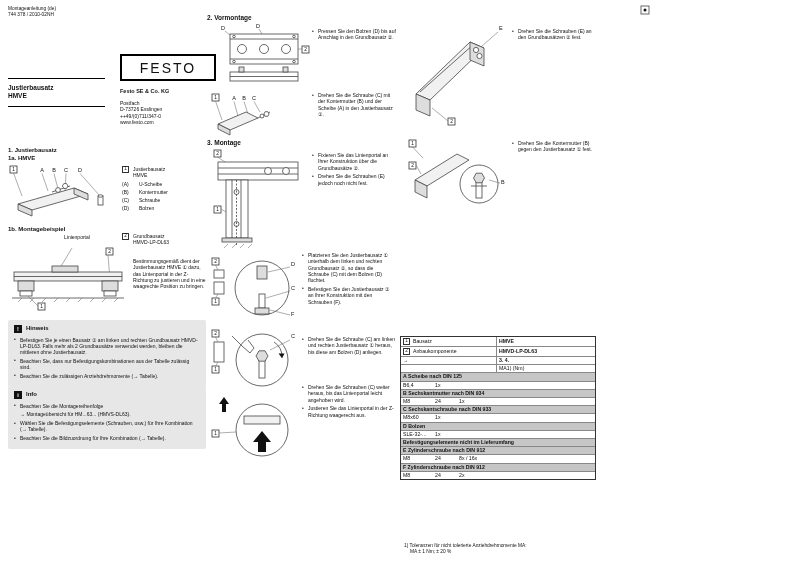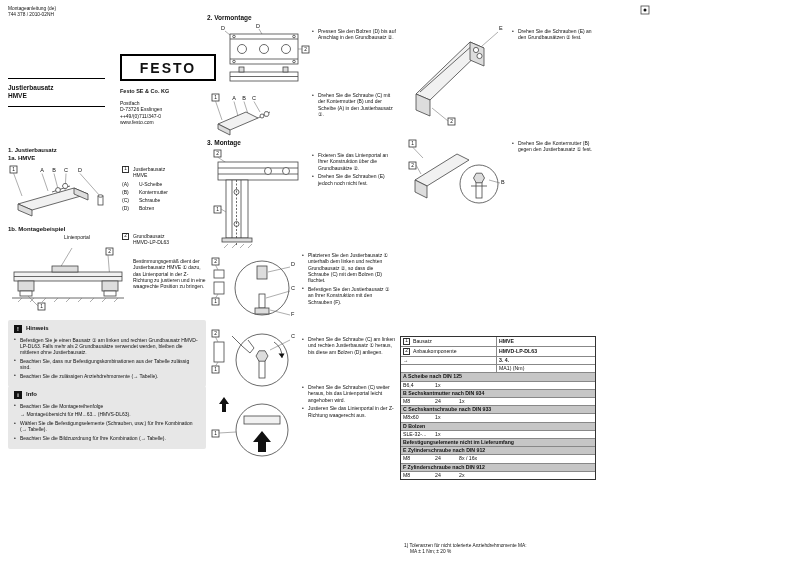--- a/index.html
+++ b/index.html
@@ -14,21 +14,21 @@
   .t6{font-size:6px;line-height:7.5px}
   .t65{font-size:6.5px;line-height:8px}
   .sq{display:inline-flex;align-items:center;justify-content:center;width:7px;height:7px;border:1px solid #333;font-size:4.6px;line-height:1;background:#fff;flex:none}
   .bul{position:relative;padding-left:6px;margin-bottom:2.5px}
   .bul::before{content:"•";position:absolute;left:0;top:-0.5px}
   .sub{padding-left:6px;margin-bottom:2.5px}
   .notebox{background:#e7e7e7;border-radius:2px;padding:5px 6px;width:198px}
   .nb-hd{display:flex;align-items:center;gap:4px;margin-bottom:3.5px}
   .nb-ic{width:8px;height:8px;background:#111;color:#fff;font-size:5.5px;display:flex;align-items:center;justify-content:center;font-weight:700;flex:none}
   .logo-box{left:120px;top:54px;width:96px;height:27px;border:2px solid #000;display:flex;align-items:center;justify-content:center}
-  .logo-text{font-size:14px;font-weight:700;letter-spacing:2px}
+  .logo-text{font-size:14px;font-weight:400;letter-spacing:2px}
   .product{left:8px;top:78px;width:97px;border-top:1px solid #000;border-bottom:1px solid #000;padding:5px 0 6px}
   .lrow{display:flex;gap:4px;margin-bottom:2px;align-items:flex-start}
   .lkey{width:13px;flex:none}
   svg{overflow:visible;display:block}
   svg text{font-family:"Liberation Sans",sans-serif}
   .ln{stroke:#444;stroke-width:.8;fill:none}
   .lnt{stroke:#777;stroke-width:.6;fill:none}
   .fl{fill:#f1f1f1;stroke:#444;stroke-width:.8}
   .fl2{fill:#ddd;stroke:#444;stroke-width:.8}
   .flw{fill:#fff;stroke:#444;stroke-width:.8}

